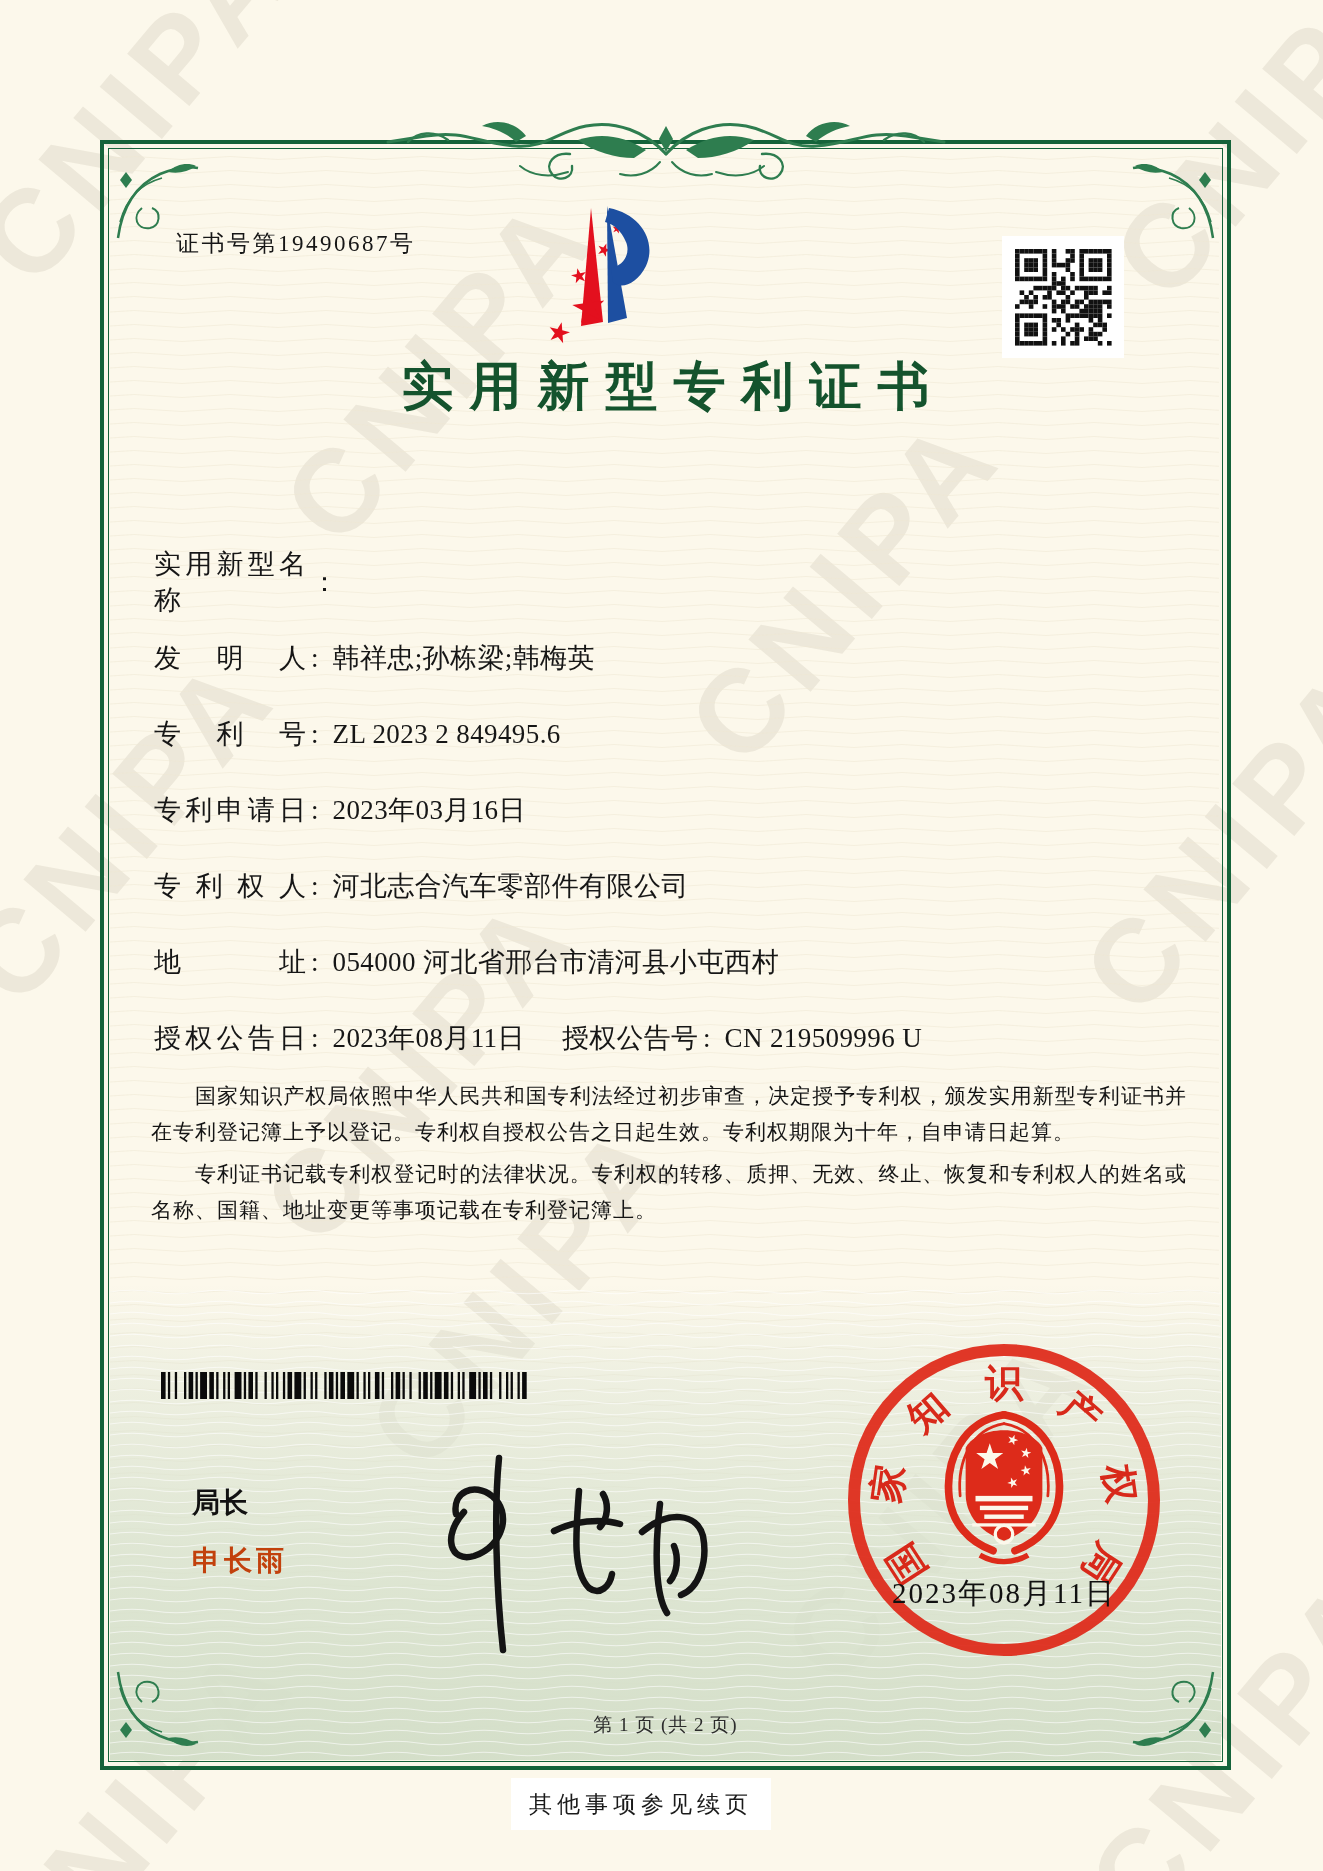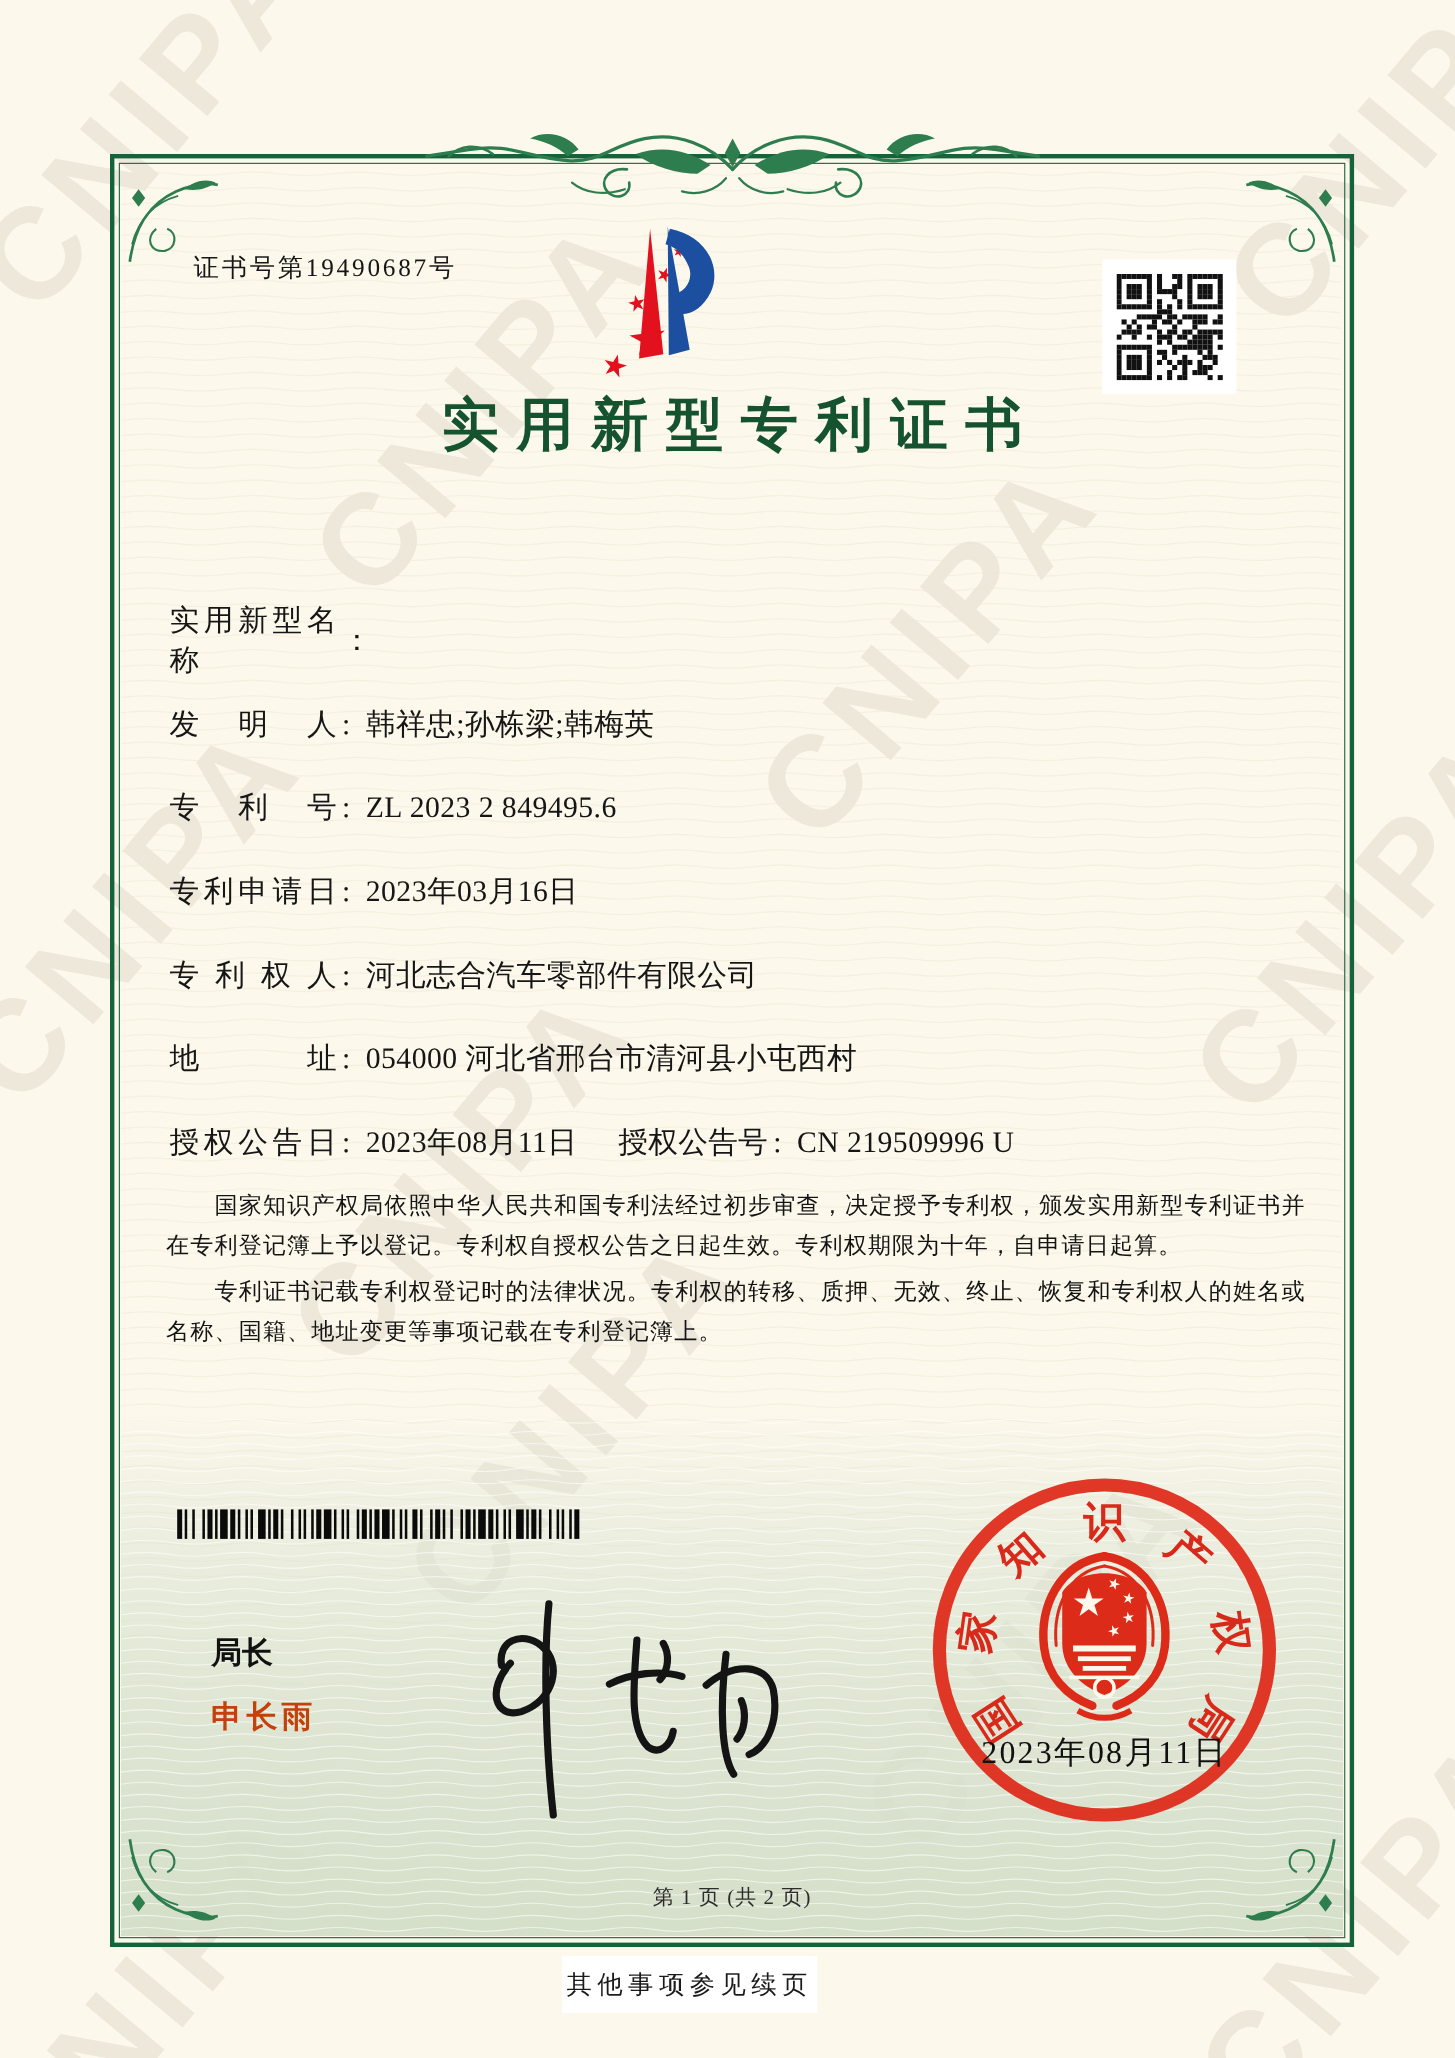--- a/index.html
+++ b/index.html
@@ -67,21 +67,21 @@
   .seal-ring{position:absolute;inset:0;border:12px solid rgba(222,39,23,0.92);border-radius:50%;}
   .seal-char{position:absolute;left:50%;top:50%;width:40px;height:40px;margin:-20px 0 0 -20px;
              display:flex;align-items:center;justify-content:center;
              font-size:38px;font-weight:bold;color:#d8291a;transform-origin:center;}
   .seal-emblem{position:absolute;left:50%;top:50%;transform:translate(-50%,-56%);}
   .seal-date{position:absolute;left:0;width:100%;top:230px;text-align:center;z-index:4;
              font-size:29px;color:#101010;letter-spacing:2px;}
   
   .page-number{position:absolute;left:0;width:100%;top:1568px;text-align:center;z-index:2;
                font-size:19px;color:#2c2c2c;letter-spacing:1px;}
-  .continuation{position:absolute;left:511px;top:1778px;width:232px;height:52px;background:#ffffff;z-index:2;
+  .continuation{position:absolute;left:511px;top:1778px;width:260px;height:52px;background:#ffffff;z-index:2;
                 display:flex;align-items:center;justify-content:center;
                 font-size:23px;letter-spacing:5px;color:#1a1a1a;}
 </style>
 </head>
 <body>
 
 <div class="page">
 
   <div class="watermark" style="left:-70px;top:40px">CNIPA</div>
   <div class="watermark" style="left:1065px;top:55px">CNIPA</div>

